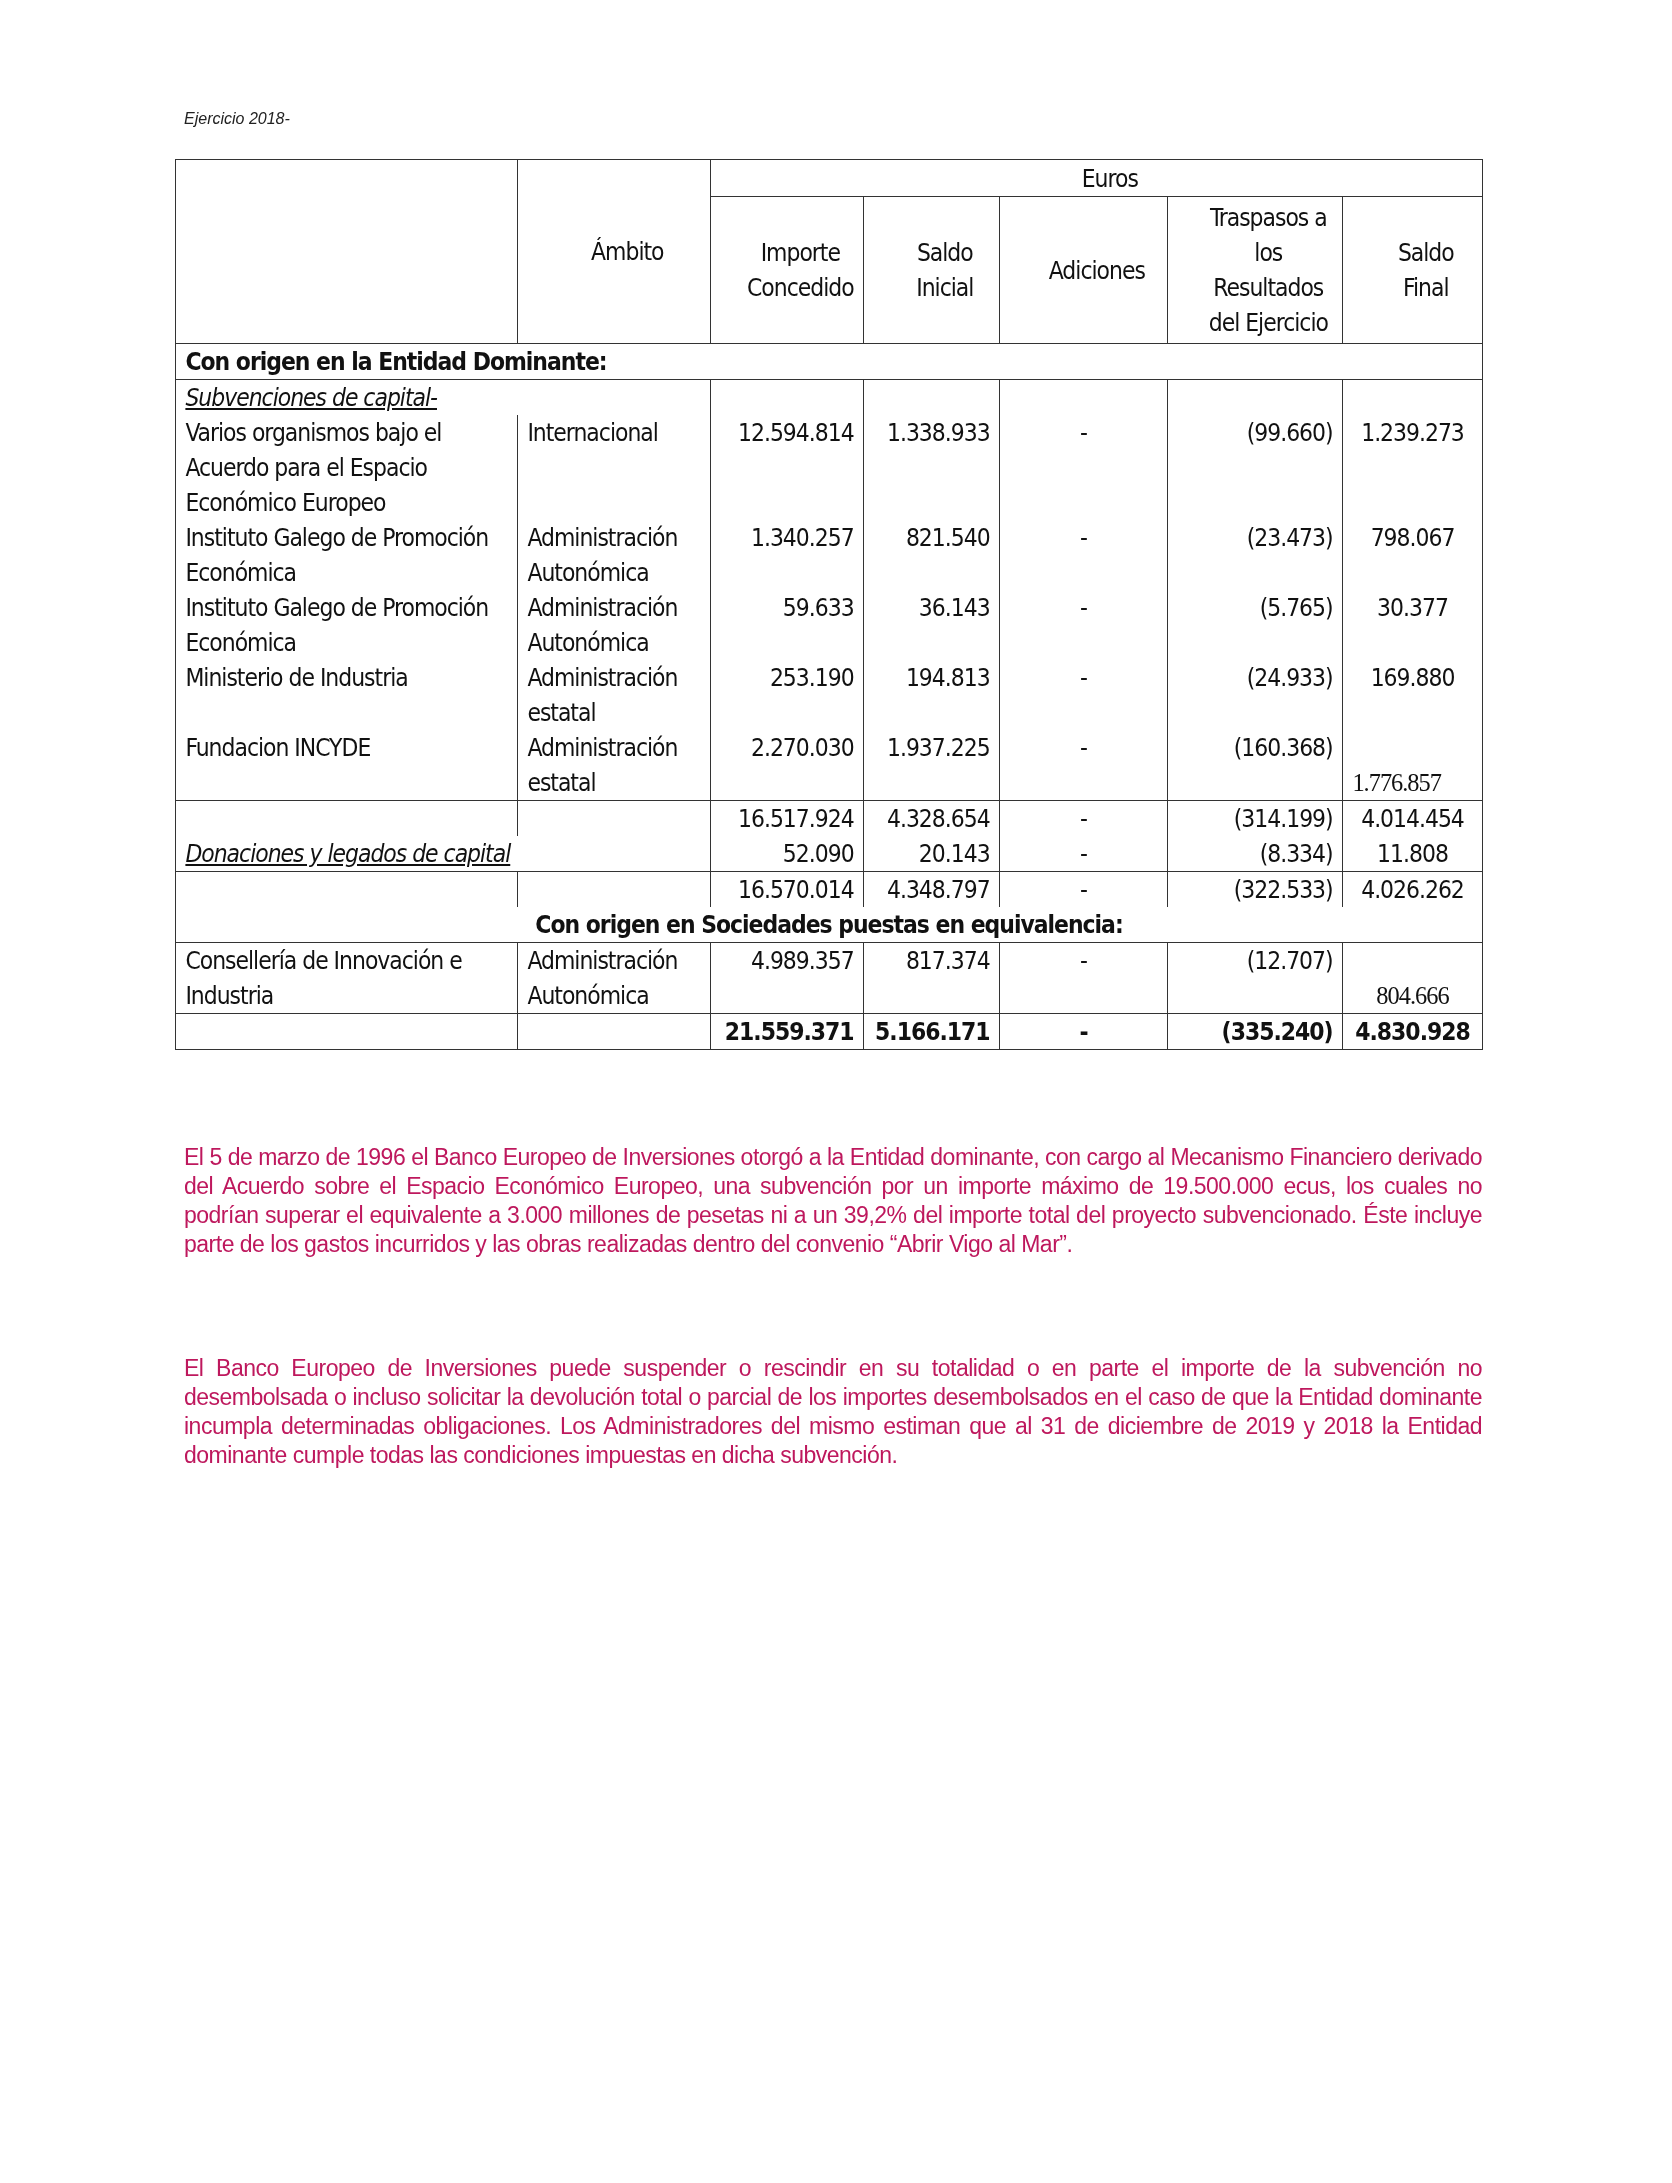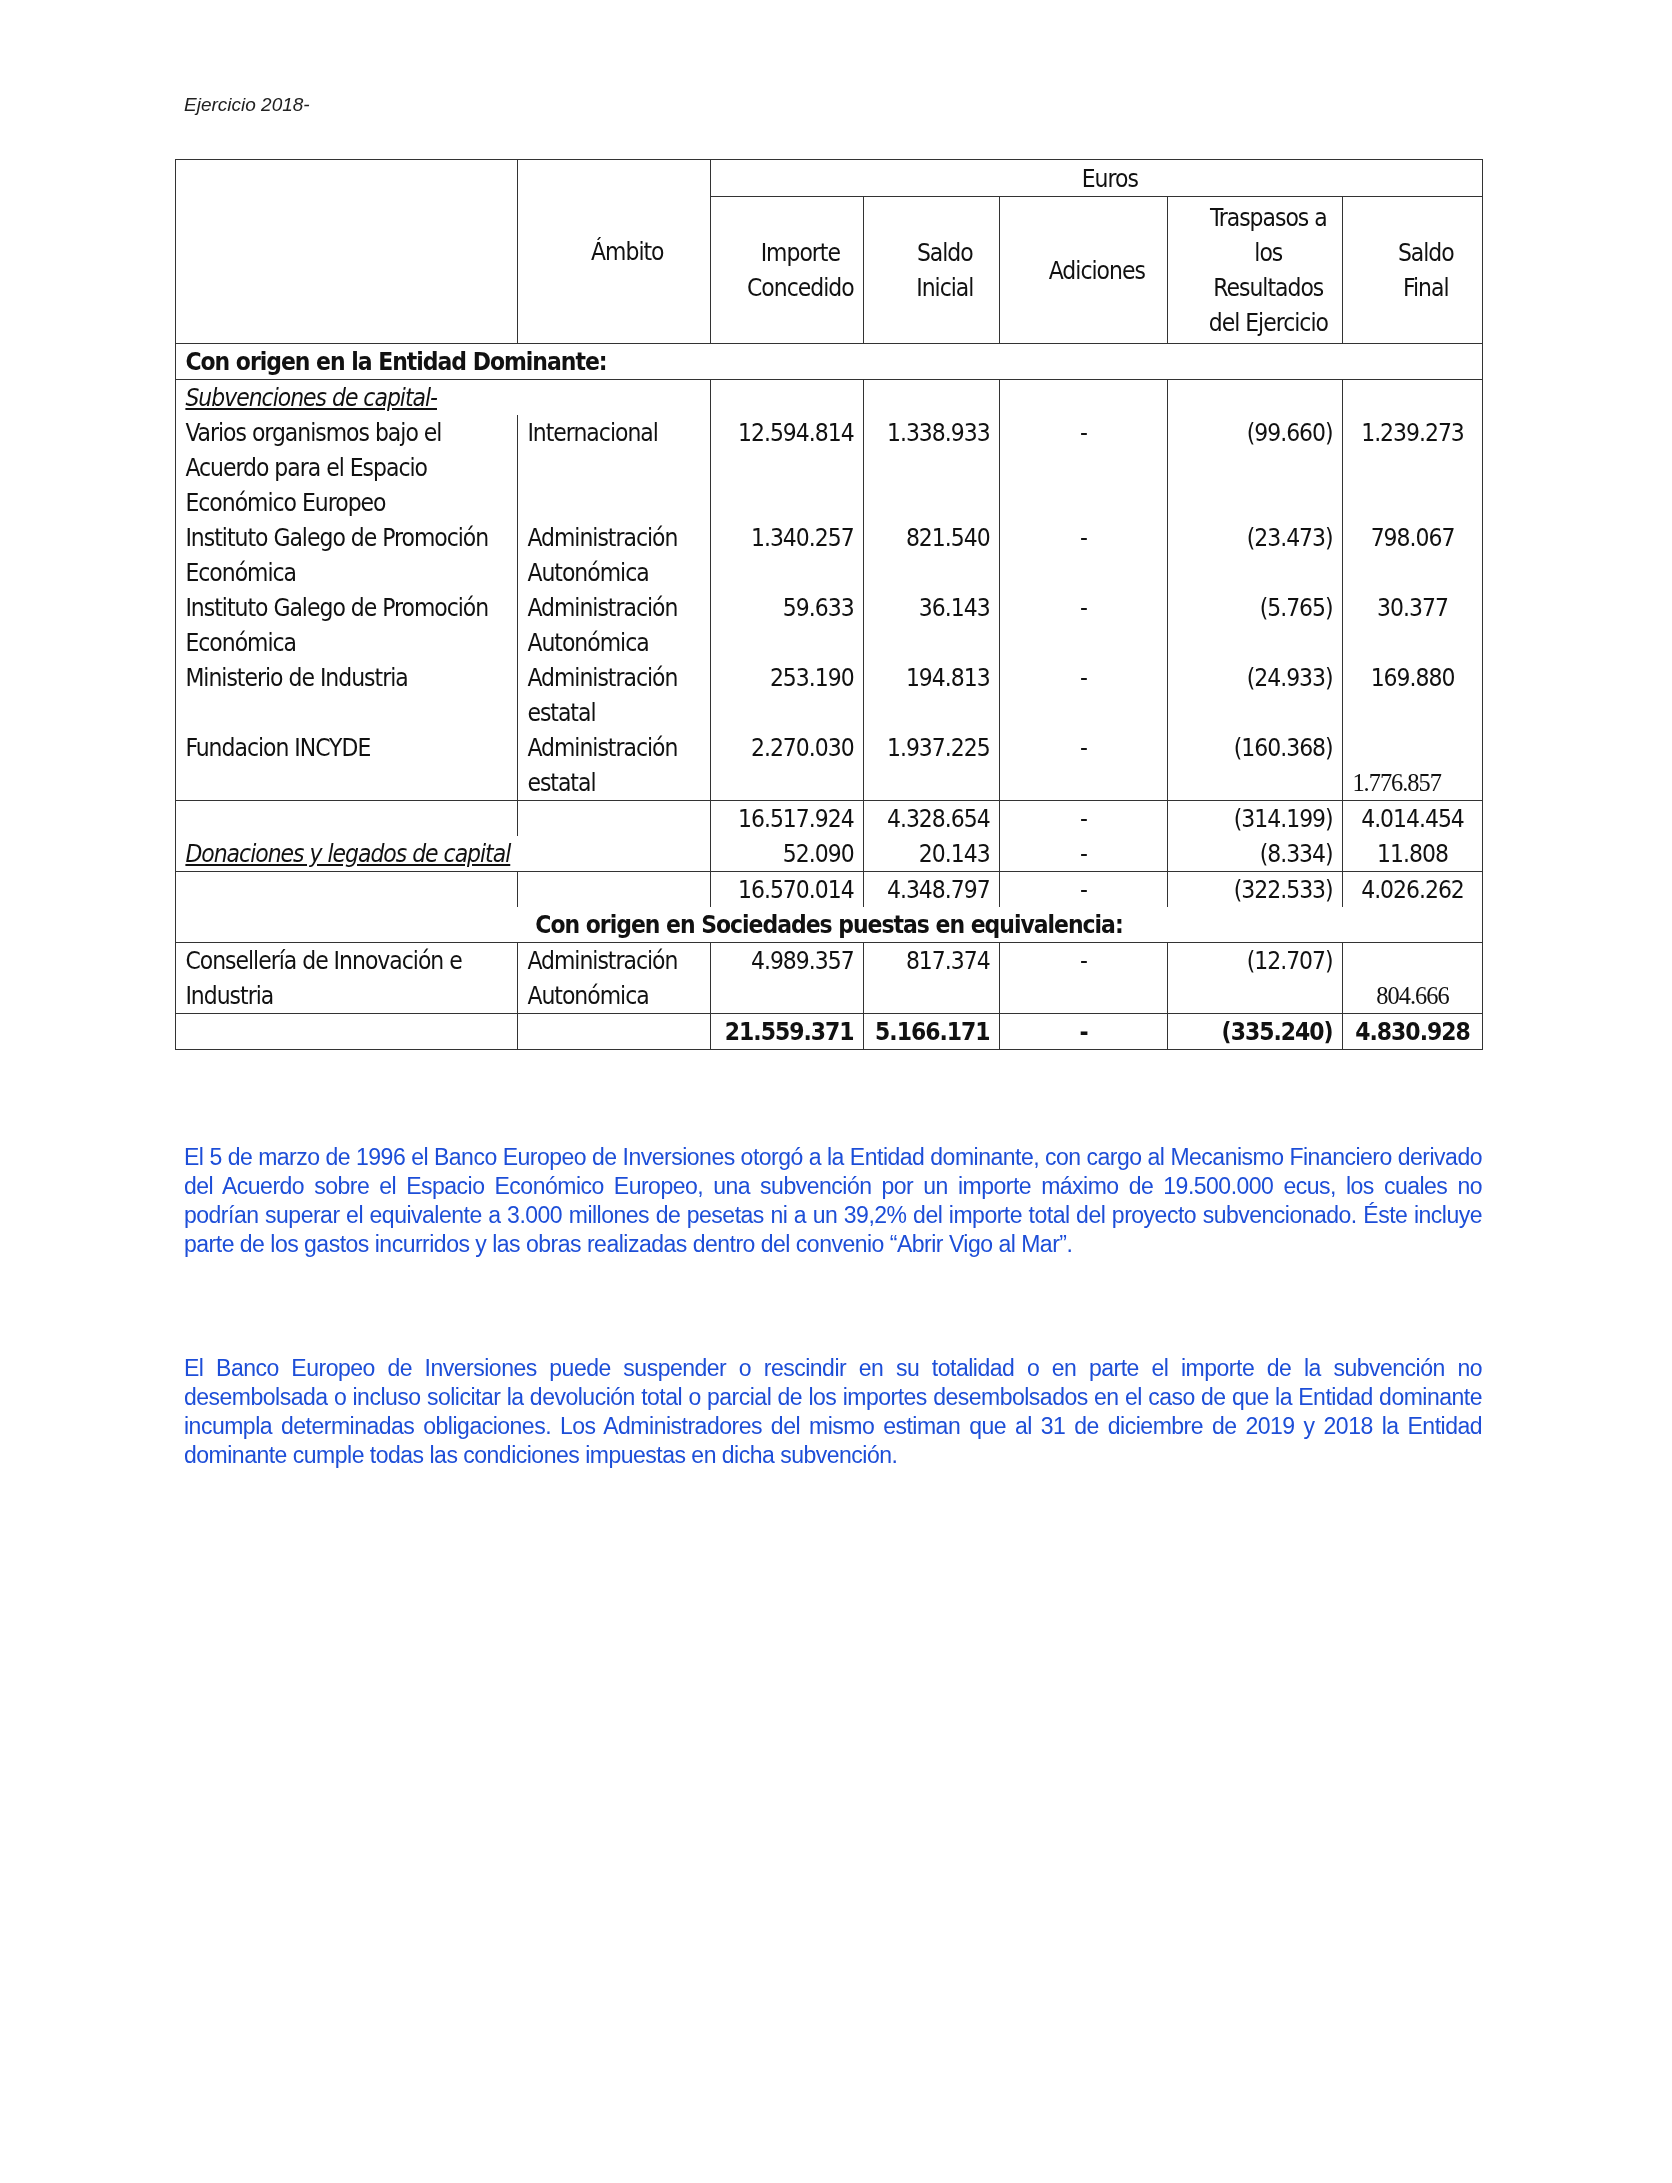--- a/index.html
+++ b/index.html
@@ -1,33 +1,33 @@
 <!DOCTYPE html>
 <html style="font-size:12.6px"><head>
 <meta charset="utf-8">
 <style>
   html, body { margin:0; padding:0; background:#ffffff; }
   body { width:1672px; height:2183px; position:relative; overflow:hidden; color:#111; }
-  .heading { position:absolute; left:184px; top:94px; font-family:"Liberation Sans", sans-serif; font-style:italic; font-size:19px; color:#222; }
+  .heading { position:absolute; left:184px; top:110px; font-family:"Liberation Sans", sans-serif; font-style:italic; font-size:16px; color:#222; }
   .tbl { position:absolute; left:175px; top:159px; width:1308px; border-collapse:collapse; table-layout:fixed;
          font-family:"DejaVu Sans Condensed", "DejaVu Sans", sans-serif; font-size:24.4px; color:#111; }
   .tbl td { padding:0 9.4px; vertical-align:top; line-height:35px; font-stretch:condensed; letter-spacing:-1px; }
   .num { text-align:right; }
   .ctr { text-align:center; }
   .hdr td { vertical-align:middle; text-align:center; line-height:35px;padding-left:36px; }
   .b { border:1.6px solid #333; }
   .bl { border-left:1.6px solid #333; }
   .bl1 { border-left:1.2px solid #333; }
   .br { border-right:1.6px solid #333;text-align:center; }
   .bt { border-top:1.6px solid #333; }
   .bb { border-bottom:1.6px solid #333; }
   .bold { font-weight:bold; }
   .ital-u { font-style:italic; text-decoration:underline; }
   .bottom { vertical-align:bottom !important;font-family:Liberation Serif, serif; }
-  .para { position:absolute; left:184px; width:1298px; font-family:"Liberation Sans", sans-serif; font-size:23px; line-height:29px; text-align:justify; color:#1d4ed8; letter-spacing:-0.5px; }
+  .para { position:absolute; left:184px; width:1298px; font-family:"Liberation Sans", sans-serif; font-size:23px; line-height:29px; text-align:justify; color:#be185d; letter-spacing:-0.5px; }
   .p1 { top:1120px; }
   .p2 { top:1331px; }
 </style>
 </head>
 <body>
 
 <div class="heading">Ejercicio 2018-</div>
 
 <table class="tbl">
   <colgroup>

